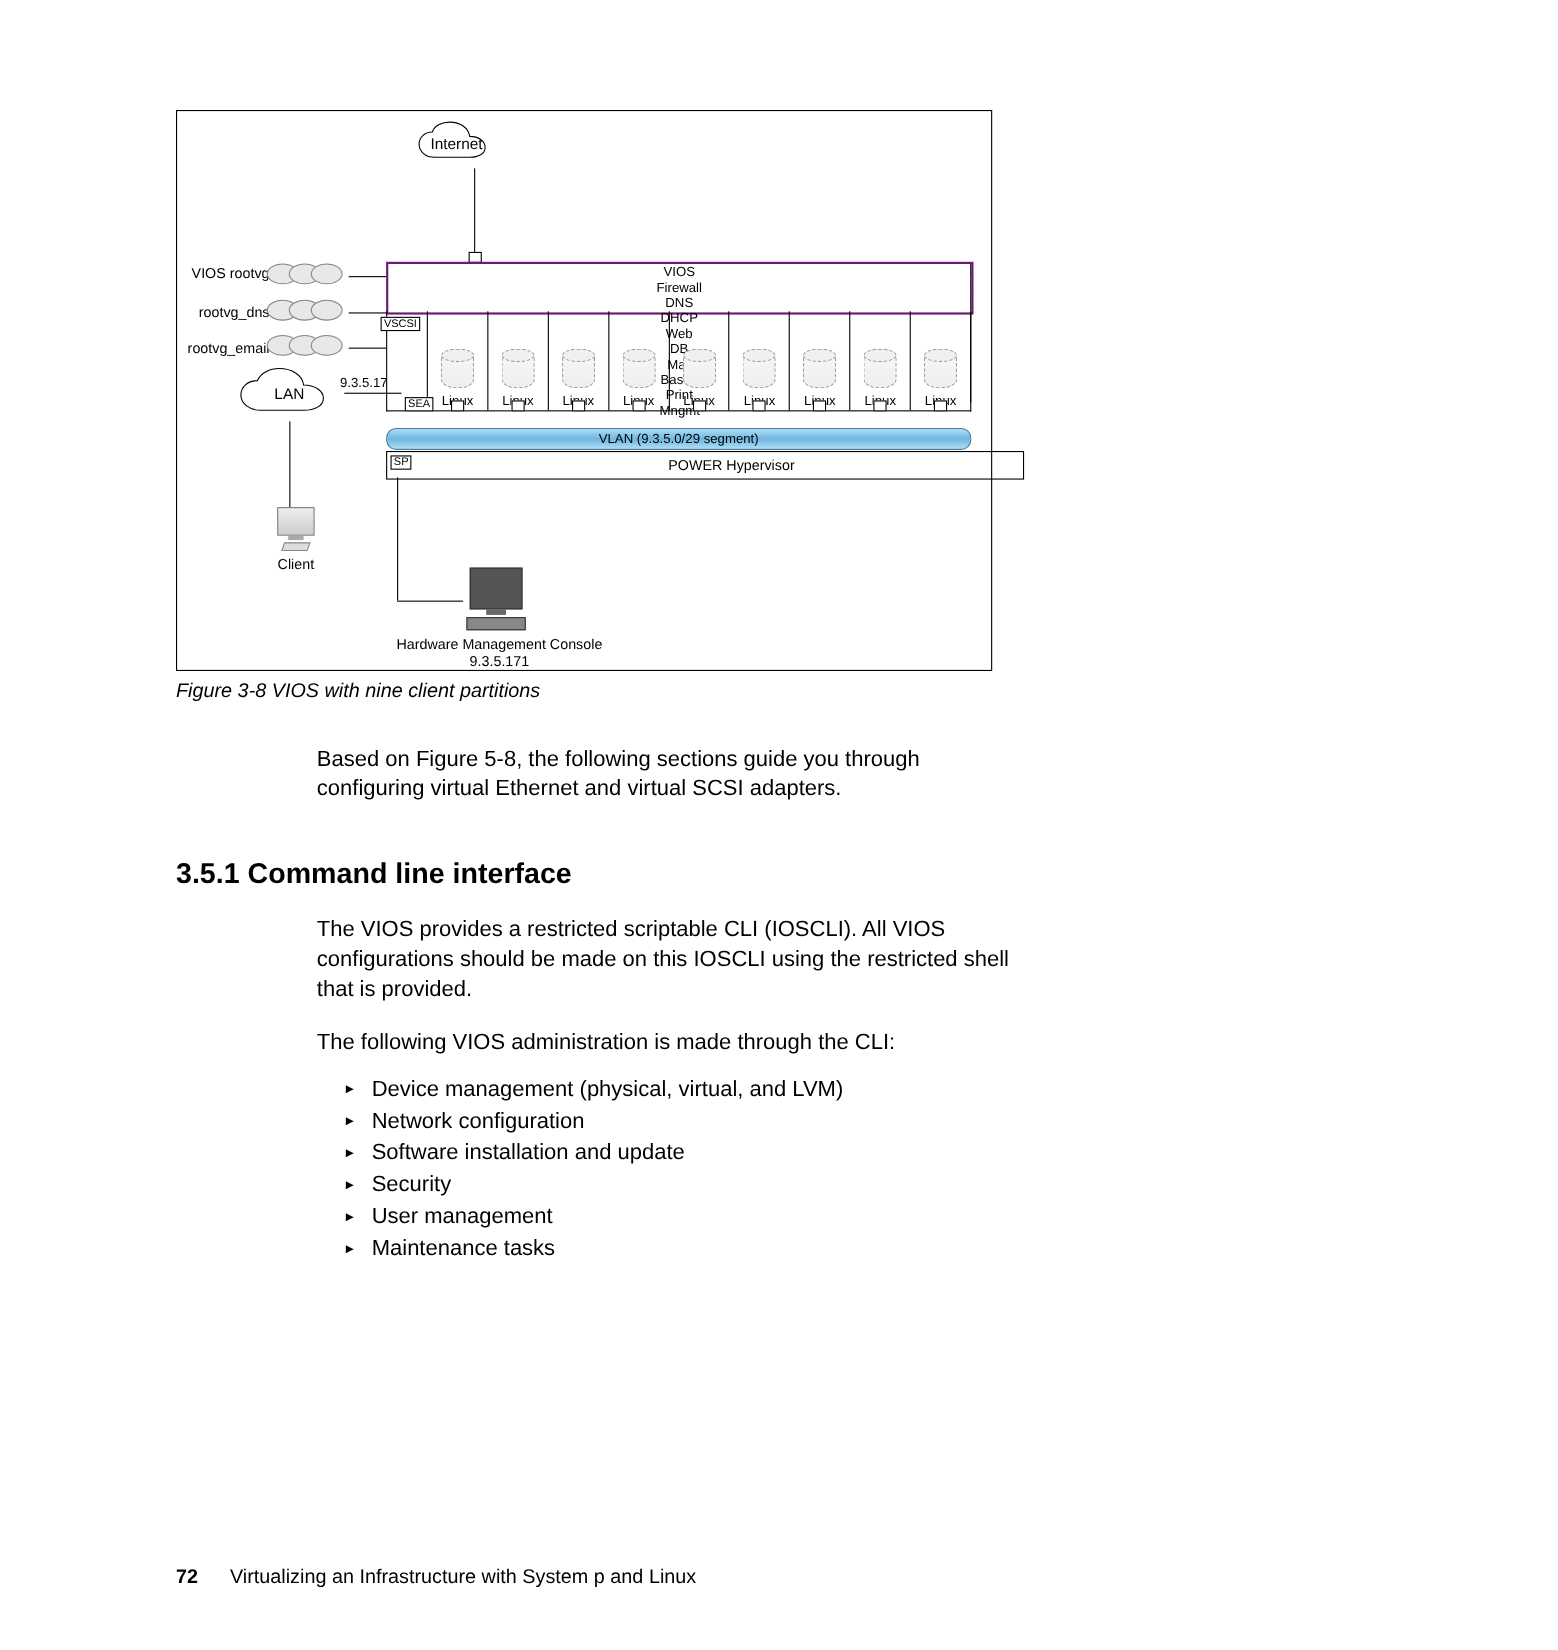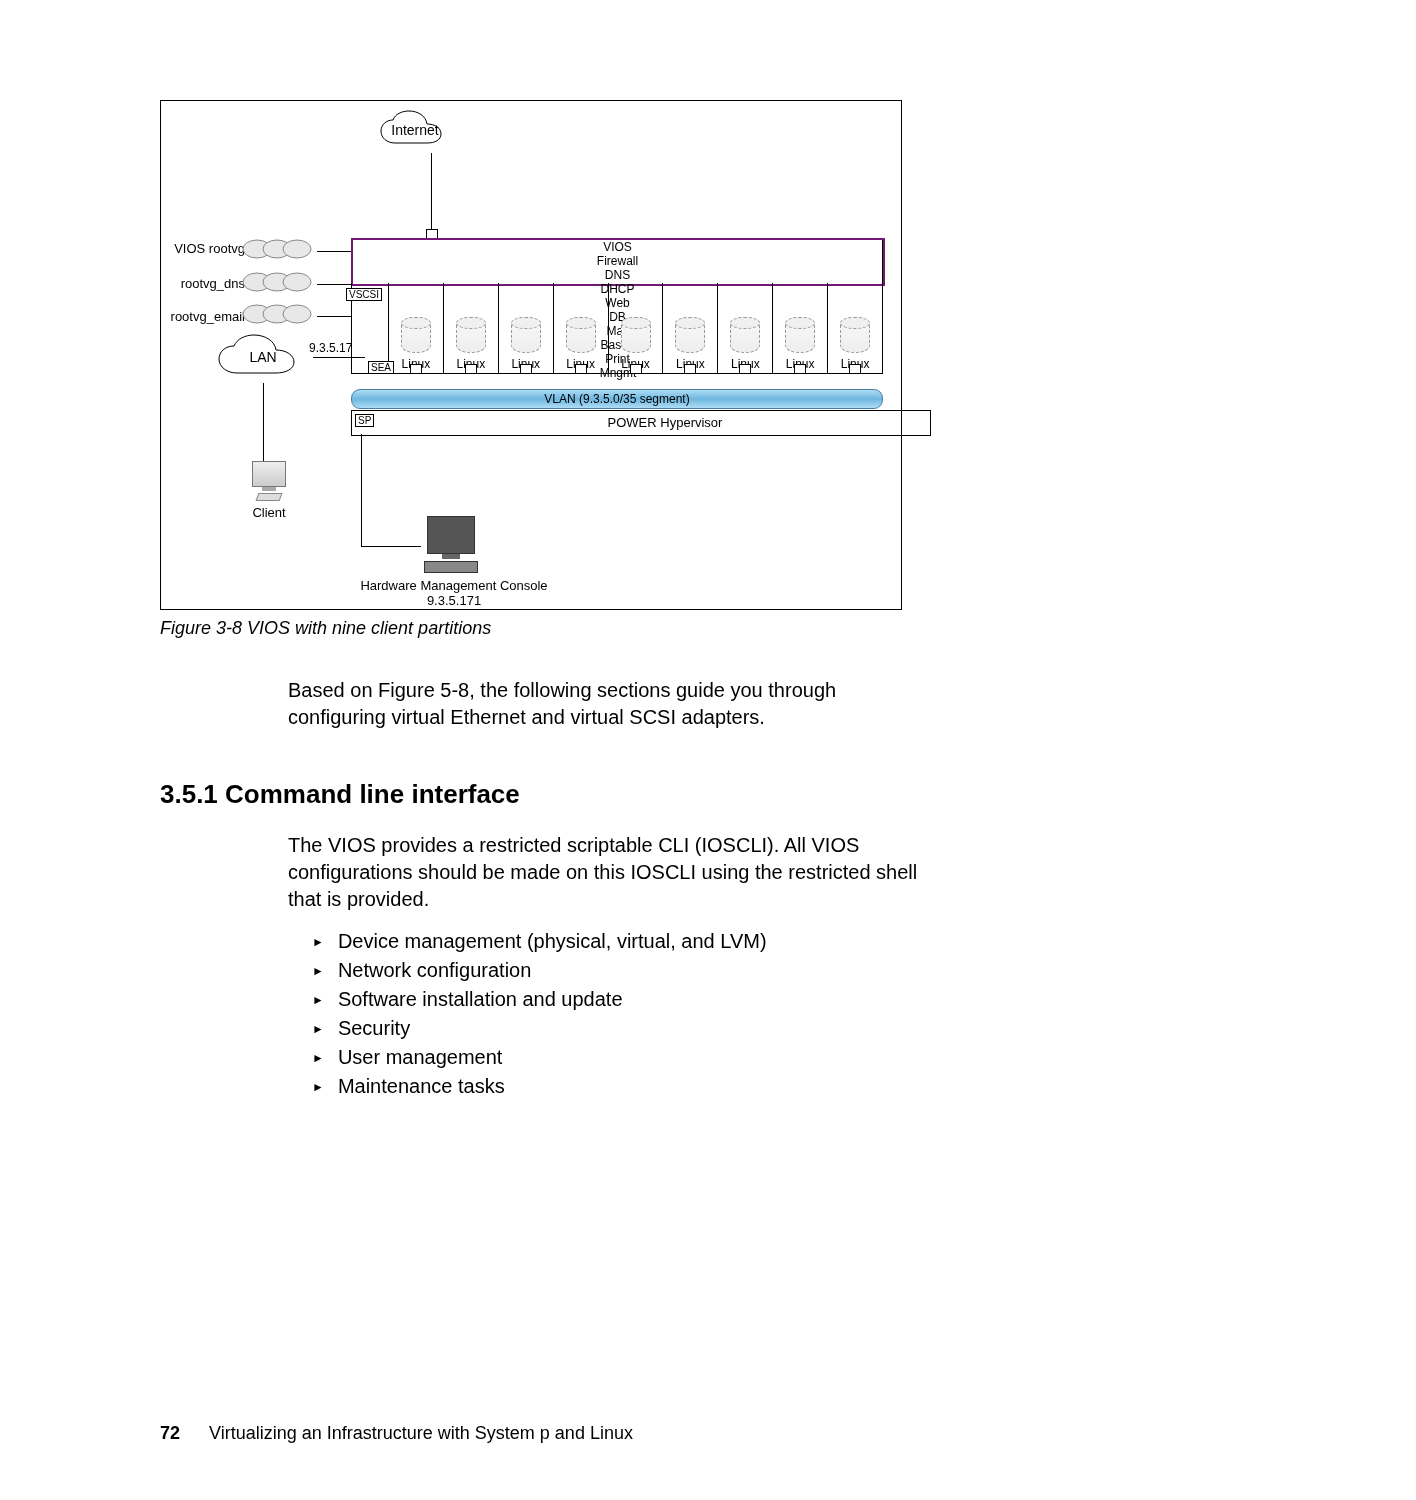--- a/index.html
+++ b/index.html
@@ -323,21 +323,21 @@
           <span>Linux</span>
           <div class="port"></div>
         </div>
       <div class="lcell">
           <div class="dashed-cyl ldisk"></div>
           <span>Linux</span>
           <div class="port"></div>
         </div>
     </div>
 
-    <div class="vlan-bar">VLAN (9.3.5.0/35 segment)</div>
+    <div class="vlan-bar">VLAN (9.3.5.0/29 segment)</div>
 
     <div class="hypervisor-bar">POWER Hypervisor</div>
     <div class="tag" style="left:194px; top:313px;">SP</div>
 
     <div class="line" style="left:102px; top:282px; width:1px; height:78px;"></div>
 
     <div class="client-pc">
       <div class="mon"></div>
         <div class="base"></div>
         <div class="kb"></div>
@@ -357,20 +357,21 @@
 
   </div>
 
   <div class="caption">Figure 3-8   VIOS with nine client partitions</div>
 
   <div class="body-text">Based on Figure 5-8, the following sections guide you through configuring virtual Ethernet and virtual SCSI adapters.</div>
 
   <div class="section-heading">3.5.1  Command line interface</div>
 
   <div class="para">The VIOS provides a restricted scriptable CLI (IOSCLI). All VIOS configurations should be made on this IOSCLI using the restricted shell that is provided.</div>
+  <div class="para">The following VIOS administration is made through the CLI:</div>
 
   <ul class="tri">
     <li>Device management (physical, virtual, and LVM)</li>
     <li>Network configuration</li>
     <li>Software installation and update</li>
     <li>Security</li>
     <li>User management</li>
     <li>Maintenance tasks</li>
   </ul>
 

